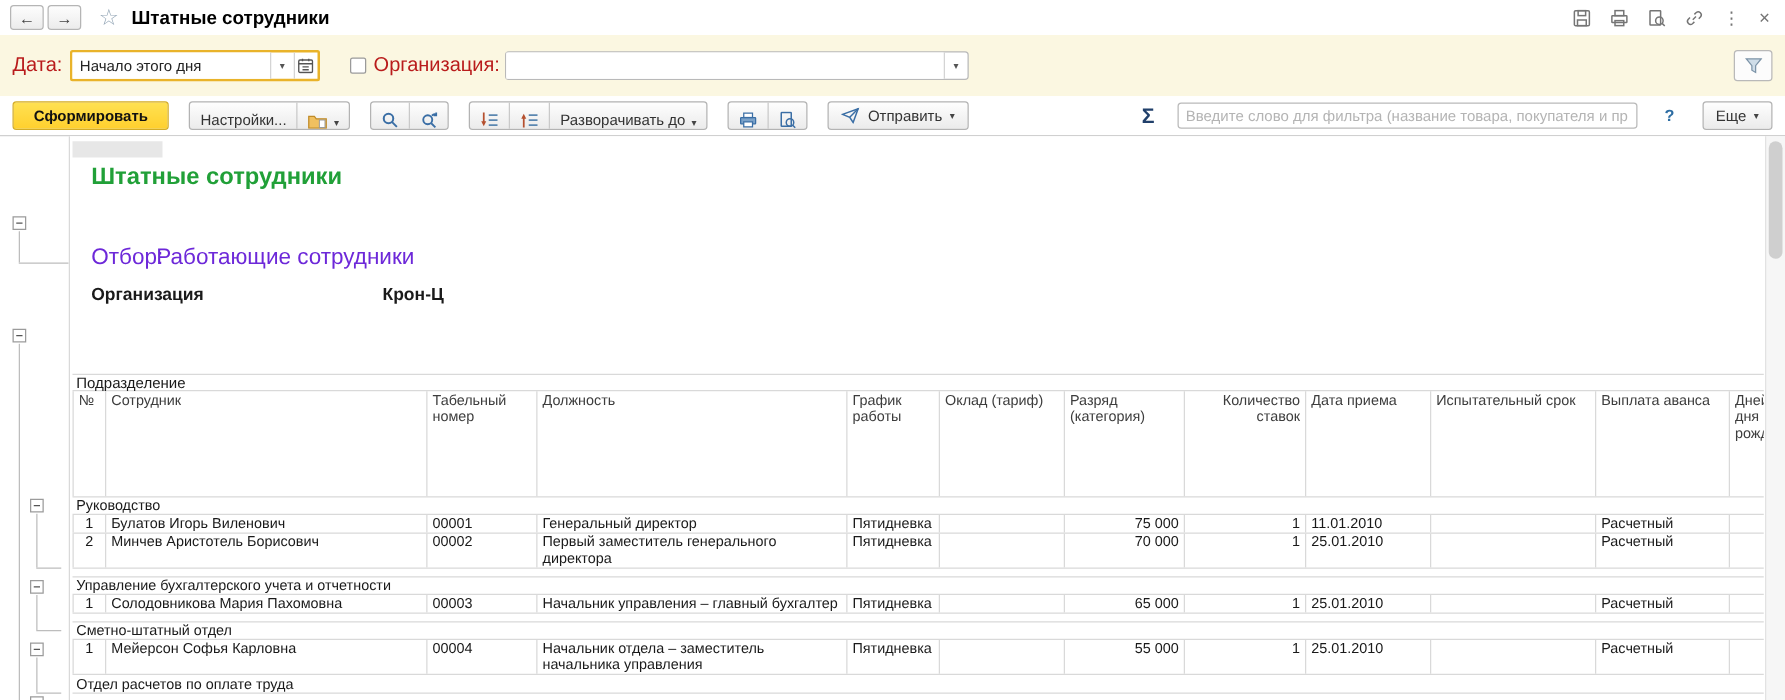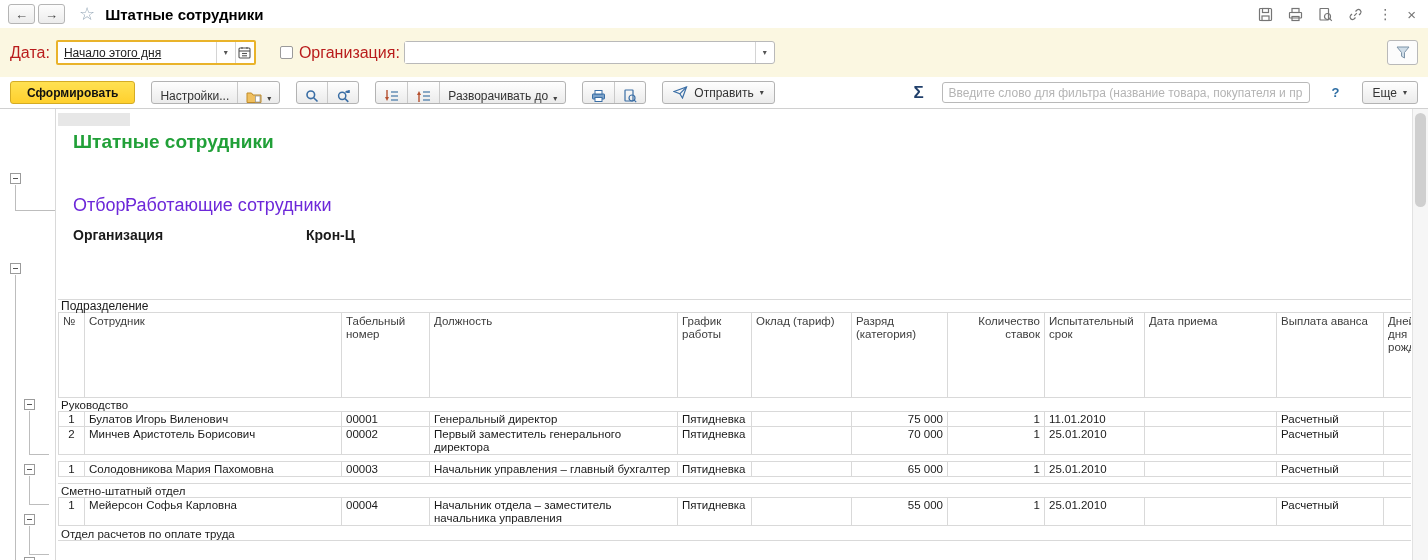--- a/index.html
+++ b/index.html
@@ -18,21 +18,21 @@
   .winicons svg { display:block; }
   .dots { font-size:14px; color:#757575; line-height:1; }
   .close { font-size:15px; color:#757575; line-height:1; }
 
   
   .filterbar { position:absolute; top:28px; left:0; right:0; height:49px; background:#fbf7e1;
                display:flex; align-items:center; padding:0 10px; }
   .flabel { font-size:16px; color:#b91c1c; }
   .datecombo { display:flex; align-items:stretch; height:25px; border:2px solid #e9b32a; border-radius:2px;
                background:#fff; margin-left:6px; }
-  .datecombo input { border:none; outline:none; width:158px; font-size:12px; padding:0 6px; font-family:inherit; color:#222;text-decoration:underline; }
+  .datecombo input { border:none; outline:none; width:158px; font-size:12px; padding:0 6px; font-family:inherit; color:#222; }
   .combo-seg { width:19px; border-left:1px solid #d4d4d4; display:flex; align-items:center; justify-content:center;
                color:#555; font-size:8px; }
   .checkbox { width:13px; height:13px; border:1px solid #9a9a9a; background:#fff; border-radius:2px; margin:0 6px 0 24px; }
   .orgcombo { display:flex; align-items:stretch; height:23px; border:1px solid #b9b9b9; border-radius:3px;
               background:#fff; margin-left:4px; }
   .orgcombo input { border:none; outline:none; width:350px; font-size:12px; padding:0 6px; font-family:inherit; }
   .funnelbtn { margin-left:auto; width:31px; height:25px; border:1px solid #b9b9b9; border-radius:3px;
                background:#fcfcfc; display:flex; align-items:center; justify-content:center; }
 
   
@@ -311,22 +311,22 @@
 
         <div class="thead">
           <div class="c">№</div>
           <div class="c">Сотрудник</div>
           <div class="c">Табельный номер</div>
           <div class="c">Должность</div>
           <div class="c">График работы</div>
           <div class="c">Оклад (тариф)</div>
           <div class="c">Разряд (категория)</div>
           <div class="c r">Количество ставок</div>
+          <div class="c">Дата приема</div>
           <div class="c">Испытательный срок</div>
-          <div class="c">Дата приема</div>
           <div class="c">Выплата аванса</div>
           <div class="c">
               <span class="days-w">Дней до дня рождения</span>
             </div>
         </div>
 
         <div class="grow">Руководство</div>
         <div class="trow">
           <div class="c ctr">1</div>
           <div class="c">Булатов Игорь Виленович</div>
@@ -350,20 +350,21 @@
           <div class="c"></div>
           <div class="c r">70 000</div>
           <div class="c r">1</div>
           <div class="c">25.01.2010</div>
           <div class="c"></div>
           <div class="c">Расчетный</div>
           <div class="c"></div>
         </div>
         <div class="gsp"></div>
 
+        <div class="grow">Управление бухгалтерского учета и отчетности</div>
         <div class="trow">
           <div class="c ctr">1</div>
           <div class="c">Солодовникова Мария Пахомовна</div>
           <div class="c">00003</div>
           <div class="c">Начальник управления – главный бухгалтер</div>
           <div class="c">Пятидневка</div>
           <div class="c"></div>
           <div class="c r">65 000</div>
           <div class="c r">1</div>
           <div class="c">25.01.2010</div>

